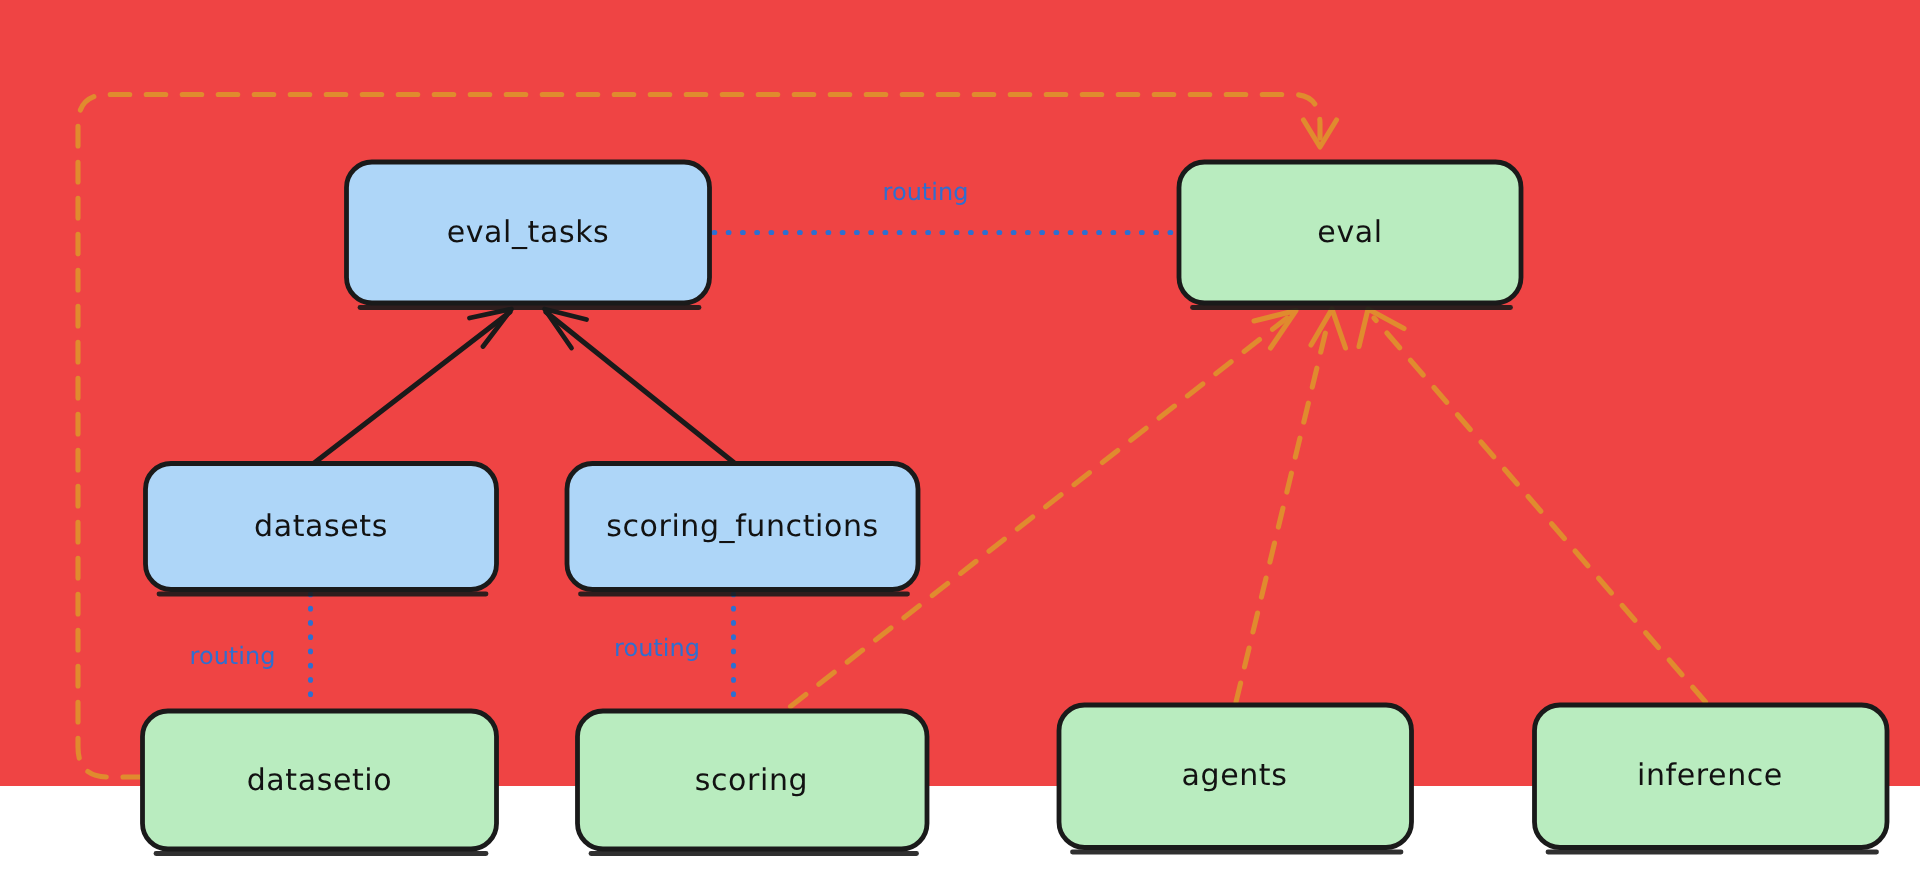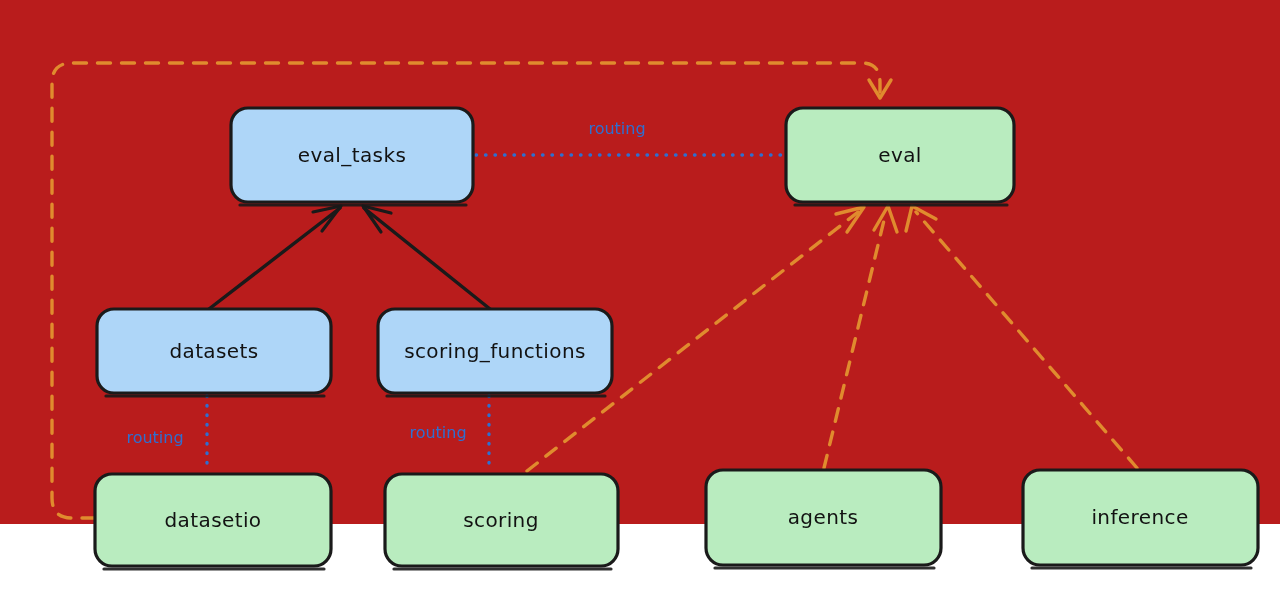--- a/index.html
+++ b/index.html
@@ -10,21 +10,21 @@
   body {
     width: 1280px;
     height: 596px;
     overflow: hidden;
     font-family: "DejaVu Sans", sans-serif;
   }
   #diagram-root {
     position: relative;
     width: 1280px;
     height: 524px;
-    background: #b91c1c;
+    background: #ef4444;
   }
   svg.diagram-canvas {
     position: absolute;
     top: 0;
     left: 0;
     width: 1280px;
     height: 596px;
   }
   .node-shape {
     stroke: #1a1a1a;

